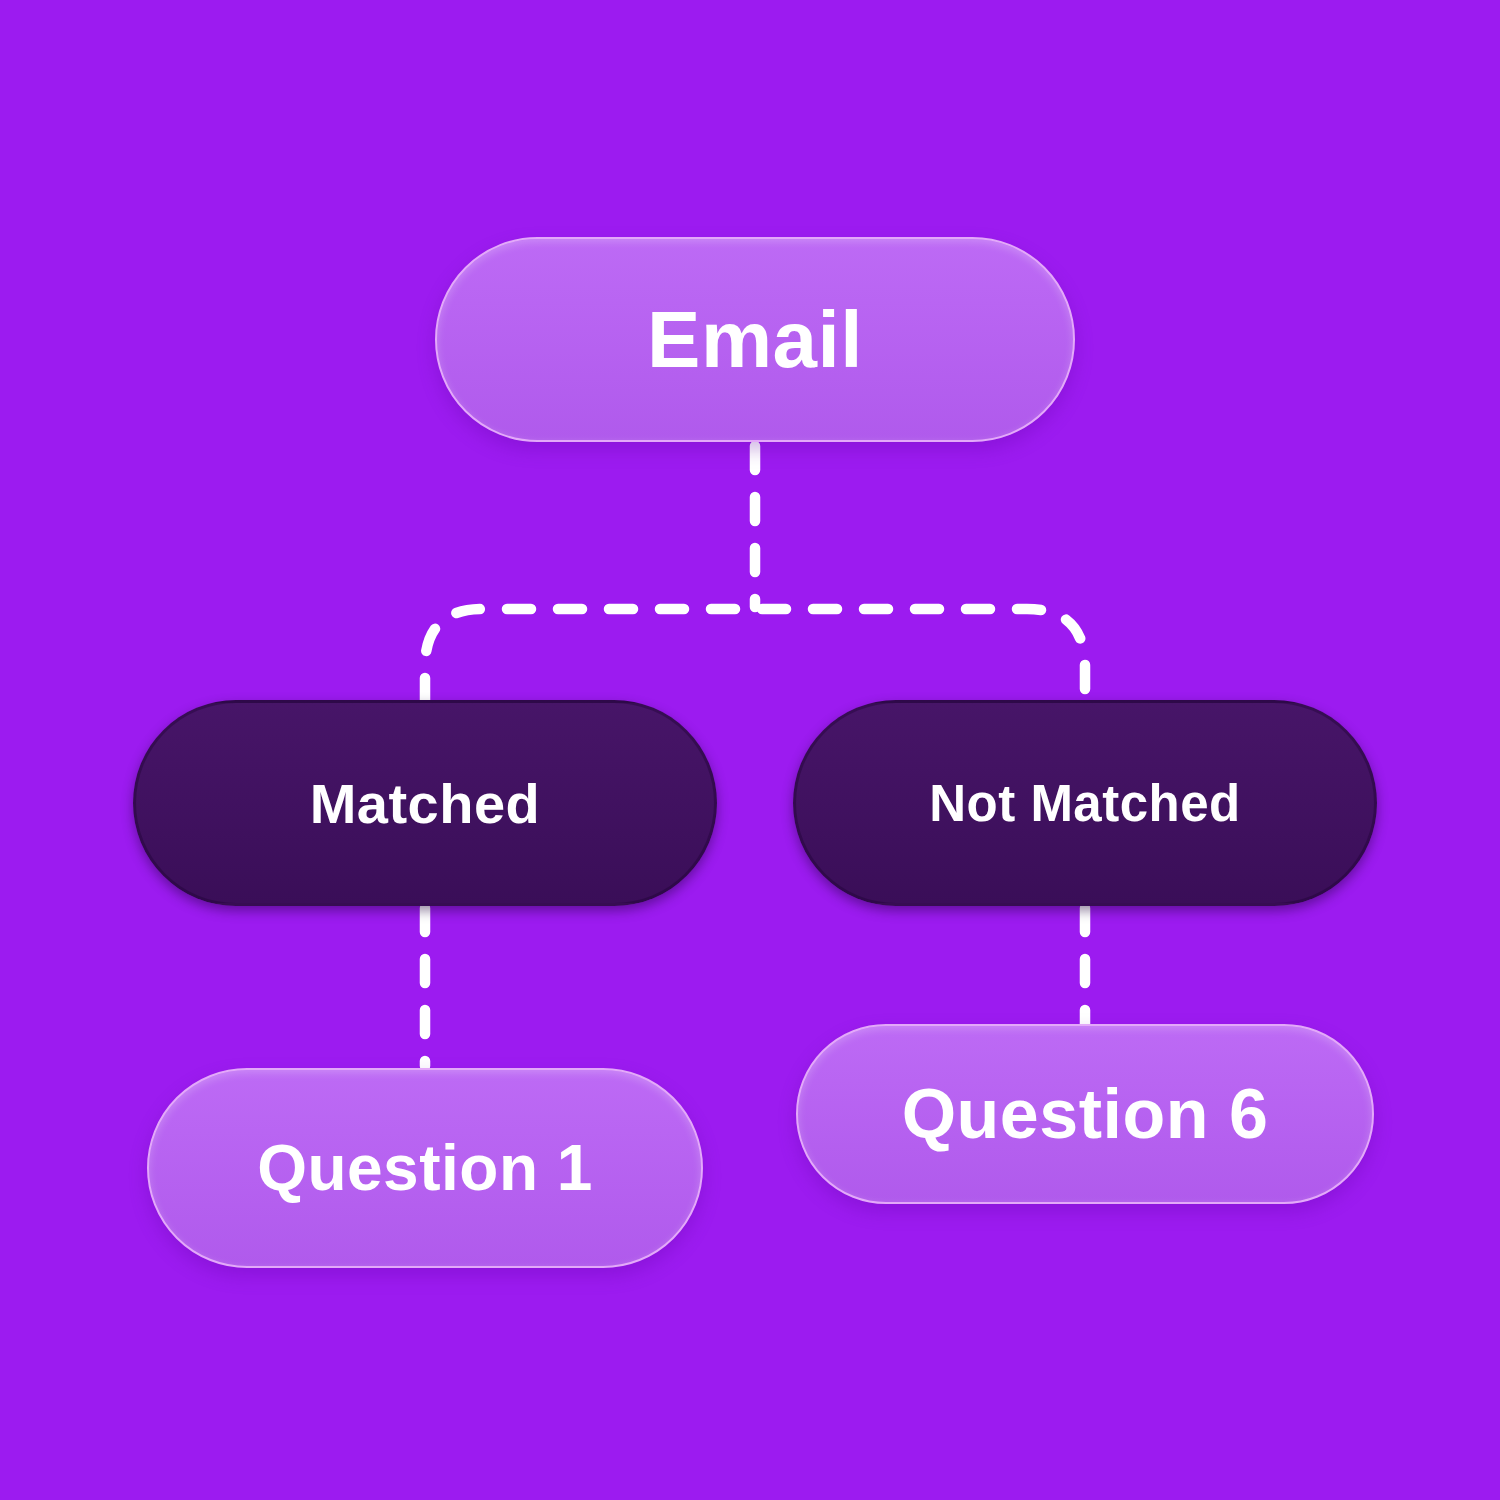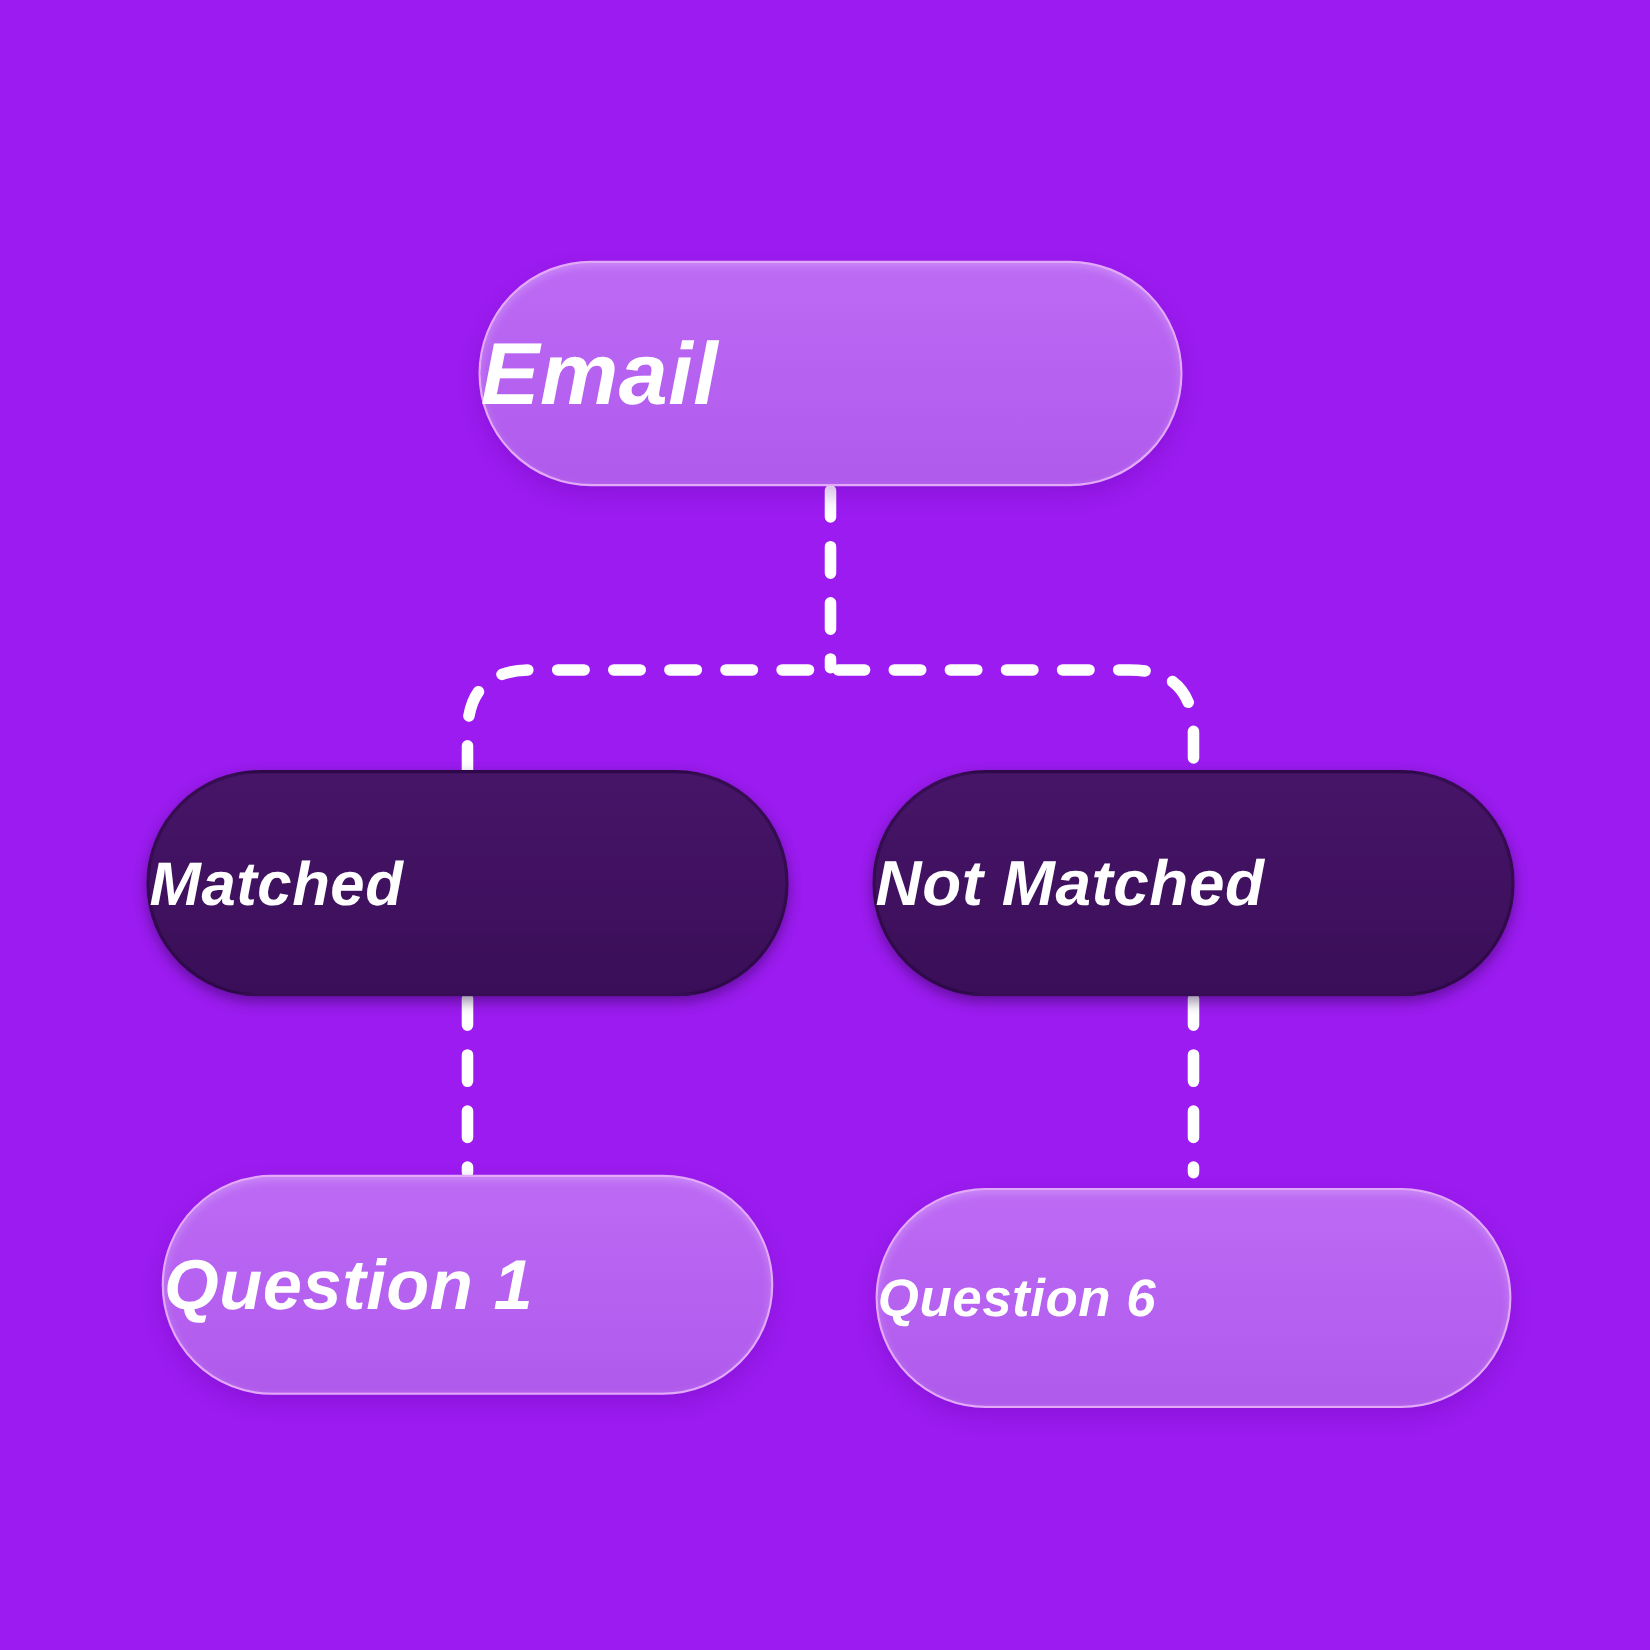--- a/index.html
+++ b/index.html
@@ -28,26 +28,26 @@
     stroke: var(--connector, #FFFFFF);
     stroke-width: 10.5;
     stroke-linecap: round;
     stroke-dasharray: 24 27;
   }
   .pill {
     position: absolute;
     z-index: 2;
     display: flex;
     align-items: center;
+    justify-content: center;
     color: var(--text, #FFFFFF);
     font-weight: 700;
     letter-spacing: 0.5px;
     box-sizing: border-box;
     white-space: nowrap;
-    font-style: italic;
   }
   .pill--light {
     background: linear-gradient(180deg,
       var(--node-light-top, #BD6AF5) 0%,
       var(--node-light-bottom, #B05AEC) 100%);
     border: 2px solid var(--node-light-border, #E3A9F9);
     box-shadow:
       inset 0 3px 8px rgba(255, 255, 255, 0.22),
       0 8px 18px rgba(95, 0, 160, 0.28);
   }
@@ -73,37 +73,37 @@
     height: 206px;
     border-radius: 103px;
     font-size: 56px;
   }
   .pill--not-matched {
     left: 793px;
     top: 700px;
     width: 584px;
     height: 206px;
     border-radius: 103px;
-    font-size: 58px;
+    font-size: 51px;
   }
   .pill--q1 {
     left: 147px;
     top: 1068px;
     width: 556px;
     height: 200px;
     border-radius: 100px;
     font-size: 64px;
   }
   .pill--q6 {
     left: 796px;
-    top: 1080px;
+    top: 1024px;
     width: 578px;
-    height: 200px;
+    height: 180px;
     border-radius: 100px;
-    font-size: 48px;
+    font-size: 70px;
   }
 </style>
 </head>
 <body>
 
 <div class="stage">
 
   <svg class="connectors" viewBox="0 0 1500 1500" xmlns="http://www.w3.org/2000/svg">
 
     <path d="M 755 446 L 755 607"></path>

